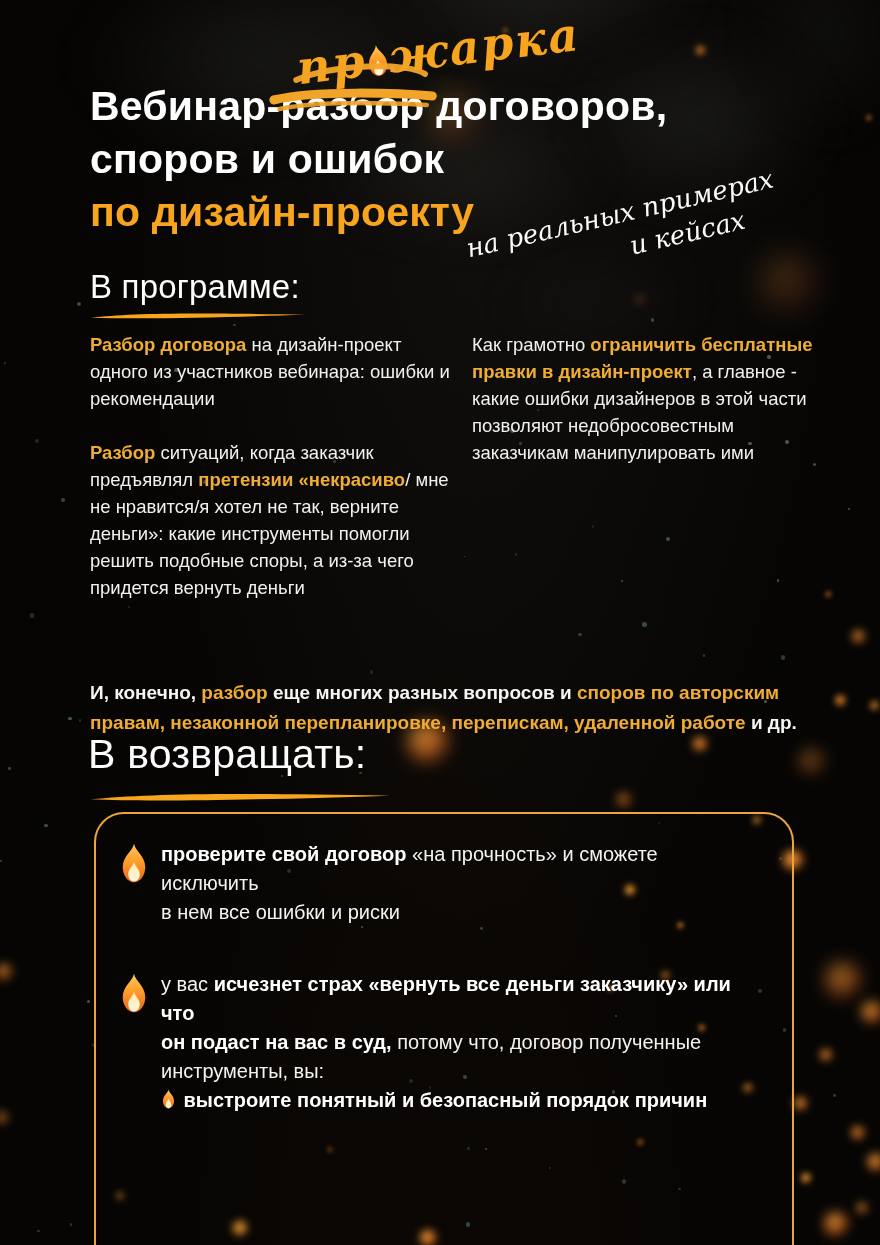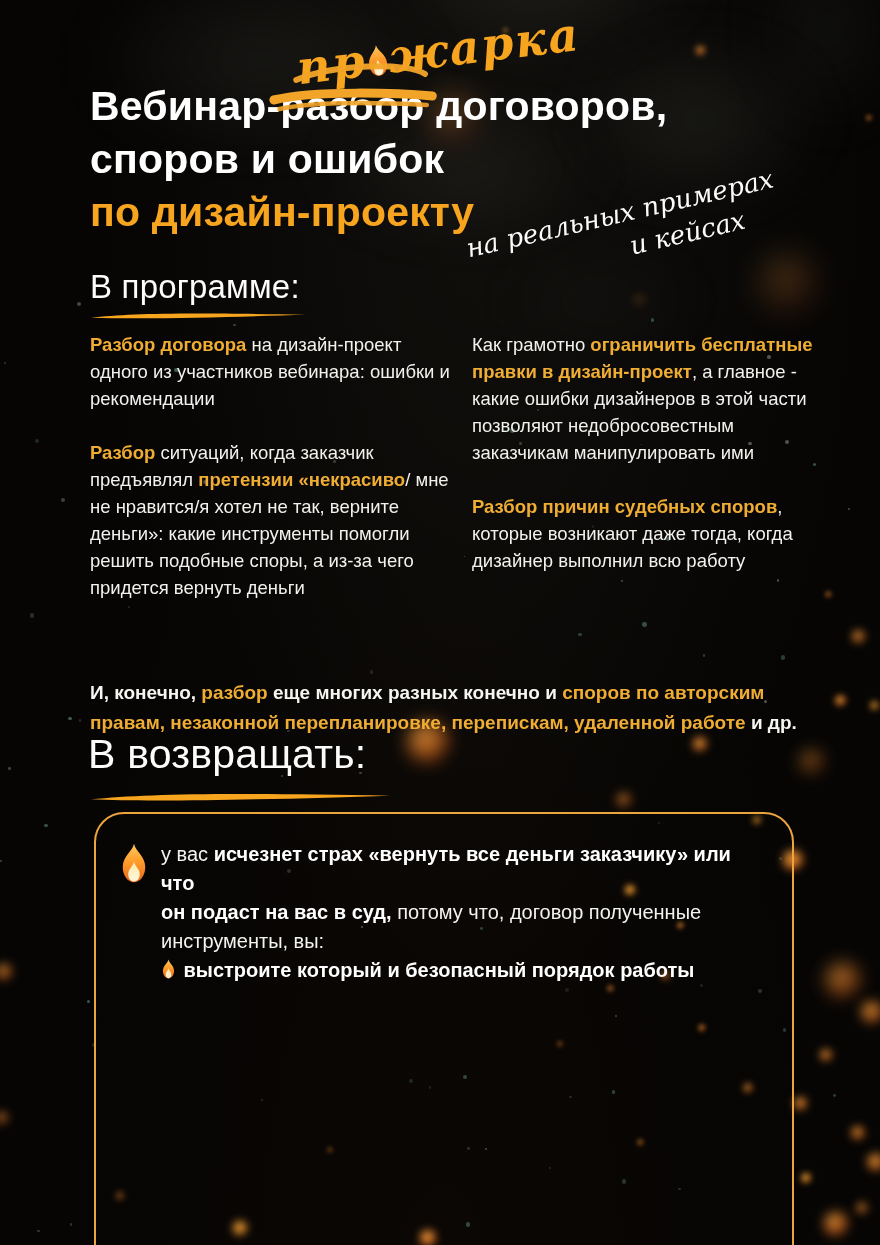--- a/index.html
+++ b/index.html
@@ -224,36 +224,43 @@
     <path d="M1 8 C 40 3 90 1.5 218 4.5 C 160 6.5 60 10.5 1 8 Z"></path>
   </svg>
 
 <div class="prog-cols">
   <div>
       <p class="prog-item"><span class="sg-o">Разбор договора</span><span class="sg-r"> на дизайн-проект одного из участников вебинара: ошибки и рекомендации</span></p>
       <p class="prog-item"><span class="sg-o">Разбор</span><span class="sg-r"> ситуаций, когда заказчик предъявлял </span><span class="sg-o">претензии «некрасиво</span><span class="sg-r">/ мне не нравится/я хотел не так, верните деньги»:  какие инструменты помогли решить подобные споры, а из-за чего придется вернуть деньги</span></p>
     </div>
   <div>
       <p class="prog-item"><span class="sg-r">Как грамотно </span><span class="sg-o">ограничить бесплатные правки в дизайн-проект</span><span class="sg-r">, а главное - какие ошибки дизайнеров в этой части позволяют недобросовестным заказчикам манипулировать ими</span></p>
-      <p class="prog-item"><span class="sg-o">Разбор причин судебных споров</span><span class="sg-r">, которые возникают даже тогда, когда дизайнер выполнил всю работу</span></p>
     </div>
 </div>
 
-<div class="summary"><span class="sg-r">И, конечно, </span><span class="sg-o">разбор</span><span class="sg-r"> еще многих разных конечно и </span><span class="sg-o">споров по авторским правам, незаконной перепланировке, перепискам, удаленной работе</span><span class="sg-r"> и др.</span></div>
+<div class="summary"><span class="sg-r">И, конечно, </span><span class="sg-o">разбор</span><span class="sg-r"> еще многих разных вопросов и </span><span class="sg-o">споров по авторским правам, незаконной перепланировке, перепискам, удаленной работе</span><span class="sg-r"> и др.</span></div>
 
 <div class="h2 result">В возвращать:</div>
 <svg class="brush b-result" viewBox="0 0 300 14" preserveAspectRatio="none">
     <path d="M1 9 C 55 3 130 1.5 298 5 C 210 8 70 12.5 1 9 Z"></path>
   </svg>
 
 <div class="result-box">
+  <div class="bullet">
+    <span class="marker">
+        <svg viewBox="0 0 24 34">
+          <use href="#flame-sym"></use>
+        </svg>
+      </span>
+    <div class="btxt"><span class="sg-b">проверите свой договор</span><span class="sg-r"> «на прочность» и сможете исключить</span><br><span class="sg-r">в нем все ошибки и риски</span></div>
+  </div>
   <div class="bullet tight">
     <span class="marker">
         <svg viewBox="0 0 24 34">
           <use href="#flame-sym"></use>
         </svg>
       </span>
     <div class="btxt"><span class="sg-r">у вас </span><span class="sg-b">исчезнет страх «вернуть все деньги заказчику» или что</span><br><span class="sg-b">он подаст на вас в суд,</span><span class="sg-r"> потому что, договор полученные</span><br><span class="sg-r">инструменты, вы:</span><br><span><svg class="inline-flame" viewBox="0 0 24 34">
             <use href="#flame-sym"></use>
-          </svg></span><span class="sg-b"> выстроите который и безопасный порядок работы</span><br><br><br></div>
+          </svg></span><span class="sg-b"> выстроите понятный и безопасный порядок причин</span><br><br><br></div>
   </div>
 
 </div>
 
 </body></html>

